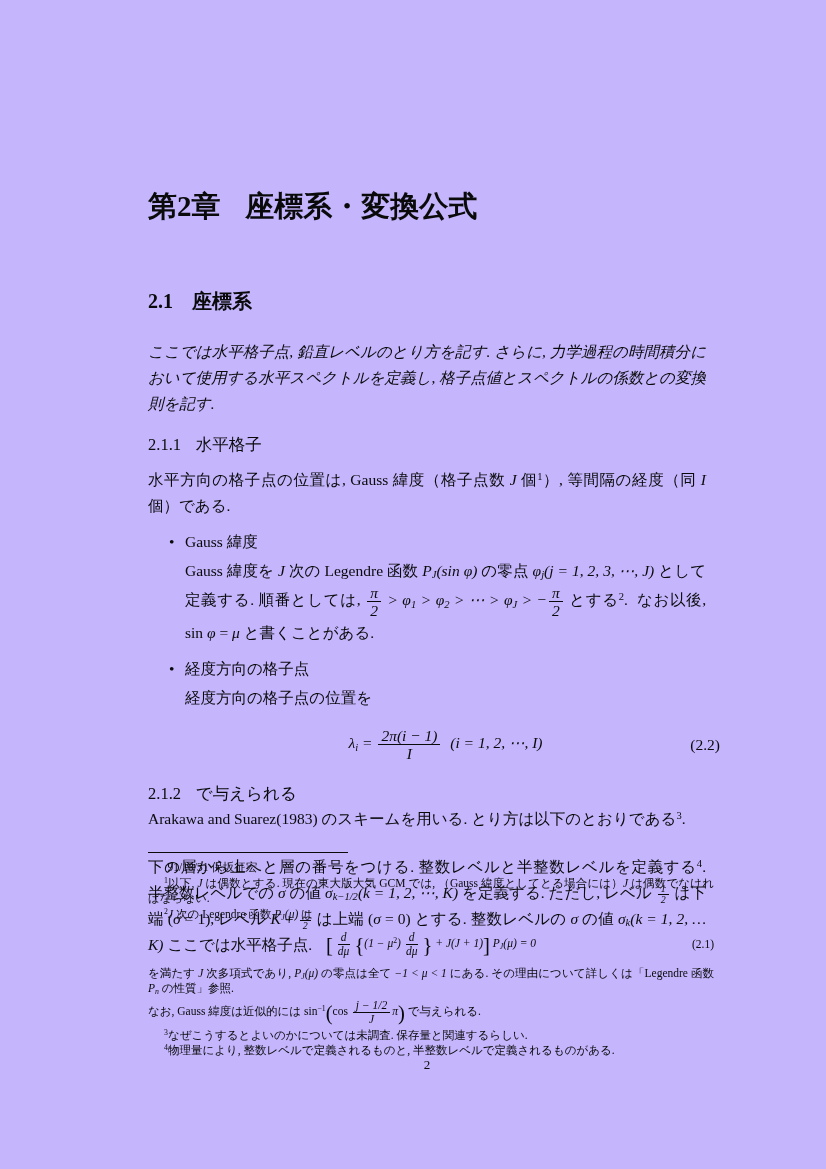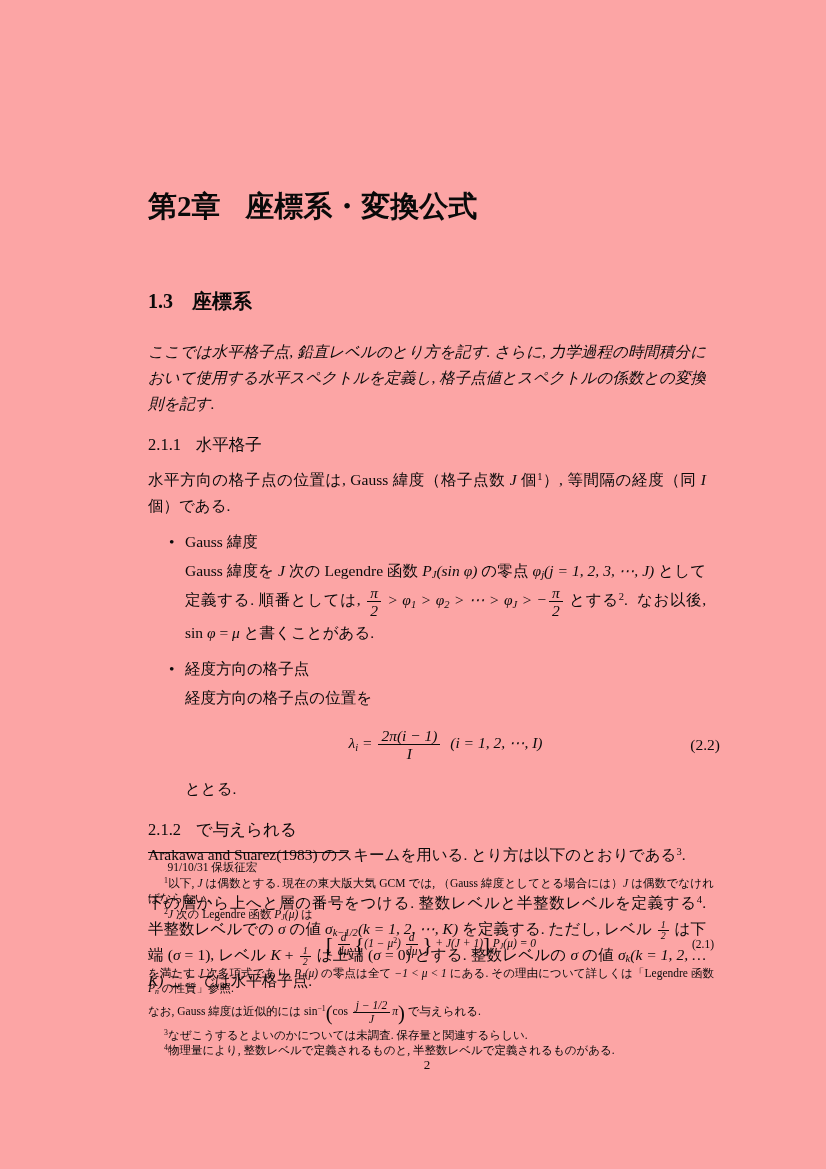--- a/index.html
+++ b/index.html
@@ -1,20 +1,20 @@
 <!DOCTYPE html>
 <html><head>
 <meta charset="utf-8">
 <style>
   html,body { margin:0; padding:0; background:#e8e8e8; }
   .page {
     position: relative;
     width: 826px; height: 1169px;
     margin: 0 auto;
-    background: #fca5a5;
+    background: #c4b5fd;
     color: #0a0a0a;
     font-family: "Liberation Serif", "DejaVu Serif", serif;
     font-size: 15.5px;
     line-height: 26px;
     overflow: hidden;
   }
   .content {
     position: absolute;
     left: 148px; top: 0;
     width: 558px;
@@ -94,21 +94,21 @@
 <body>
 
 <div class="page">
   <div class="content">
 
     <h1 class="chapter">
       <span>第2章</span><span class="chapter-title">座標系・変換公式</span>
     </h1>
 
     <h2 class="section">
-      <span>1.3</span><span class="h-title">座標系</span>
+      <span>2.1</span><span class="h-title">座標系</span>
     </h2>
 
     <p class="p-intro"><span class="t-text">ここでは水平格子点, 鉛直レベルのとり方を記す. さらに, 力学過程の時間積分において使用する水平スペクトルを定義し, 格子点値とスペクトルの係数との変換則を記す.</span></p>
 
     <h3 class="subsection">
       <span>2.1.1</span><span class="h-title">水平格子</span>
     </h3>
 
     <p class="p-lead"><span class="t-text">水平方向の格子点の位置は, Gauss 緯度（格子点数 </span><span class="t-i">J</span><span class="t-text"> 個</span><span class="t-sup">1</span><span class="t-text">）, 等間隔の経度（同 </span><span class="t-i">I</span><span class="t-text"> 個）である.</span></p>
 
@@ -128,21 +128,20 @@
         <span class="b-marker">•</span>
         <div class="b-title"><span class="t-text">経度方向の格子点</span></div>
         <p class="b-body"><span class="t-text">経度方向の格子点の位置を</span></p>
         <div class="equation">
           <span class="eq-body"><span class="t-i">λ</span><span class="t-sub">i</span><span class="t-i"> = </span><span class="frac">
                 <span class="num">2π(i − 1)</span>
                 <span class="den">I</span>
               </span><span class="t-text">  </span><span class="t-i">(i = 1, 2, ⋯, I)</span></span>
           <span class="eq-num">(2.2)</span>
         </div>
-        <p class="b-body"><span class="t-text">ととる.</span></p>
       </li>
     </ul>
 
     <h3 class="subsection">
       <span>2.1.2</span><span class="h-title">で与えられる</span>
     </h3>
 
     <p class="p-212a"><span class="t-text">Arakawa and Suarez(1983) のスキームを用いる. とり方は以下のとおりである</span><span class="t-sup">3</span><span class="t-text">.</span></p>
     <p class="p-212b"><span class="t-text">下の層から上へと層の番号をつける. 整数レベルと半整数レベルを定義する</span><span class="t-sup">4</span><span class="t-text">.  半整数レベルでの </span><span class="t-i">σ</span><span class="t-text"> の値 </span><span class="t-i">σ</span><span class="t-sub">k−1/2</span><span class="t-i">(k = 1, 2, ⋯, K)</span><span class="t-text"> を定義する. ただし, レベル </span><span class="frac sm">
           <span class="num">1</span>

